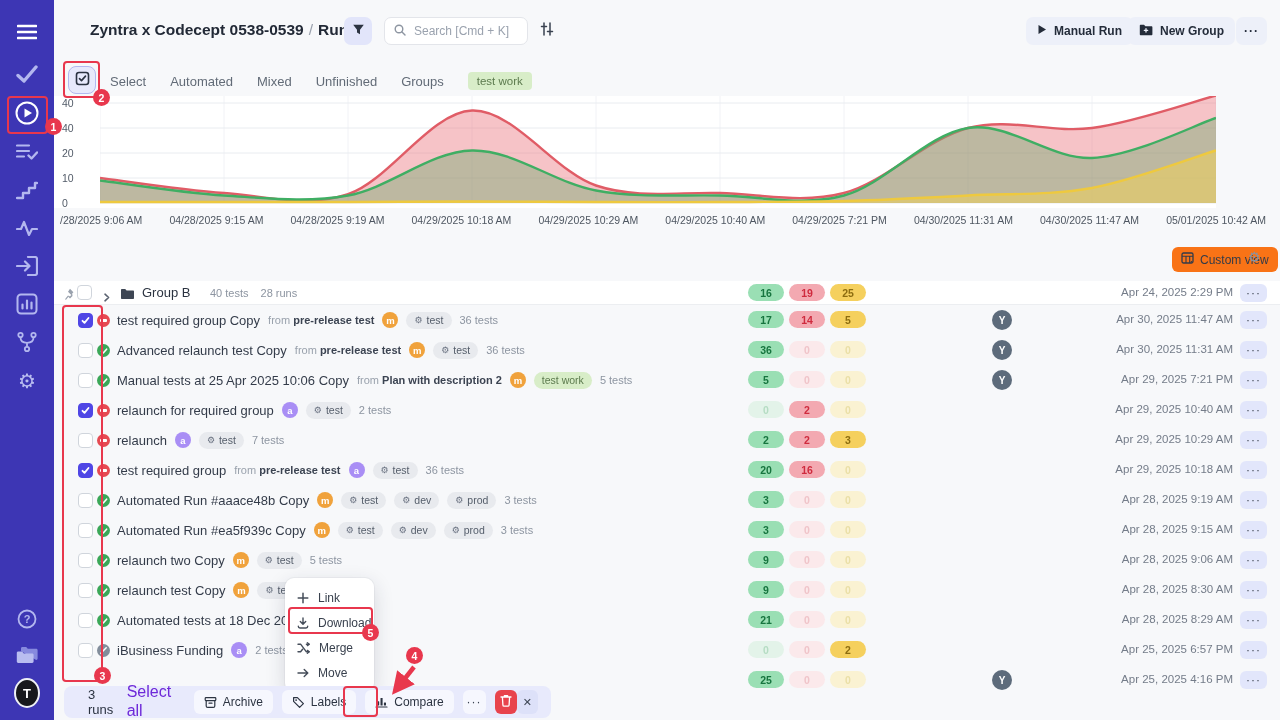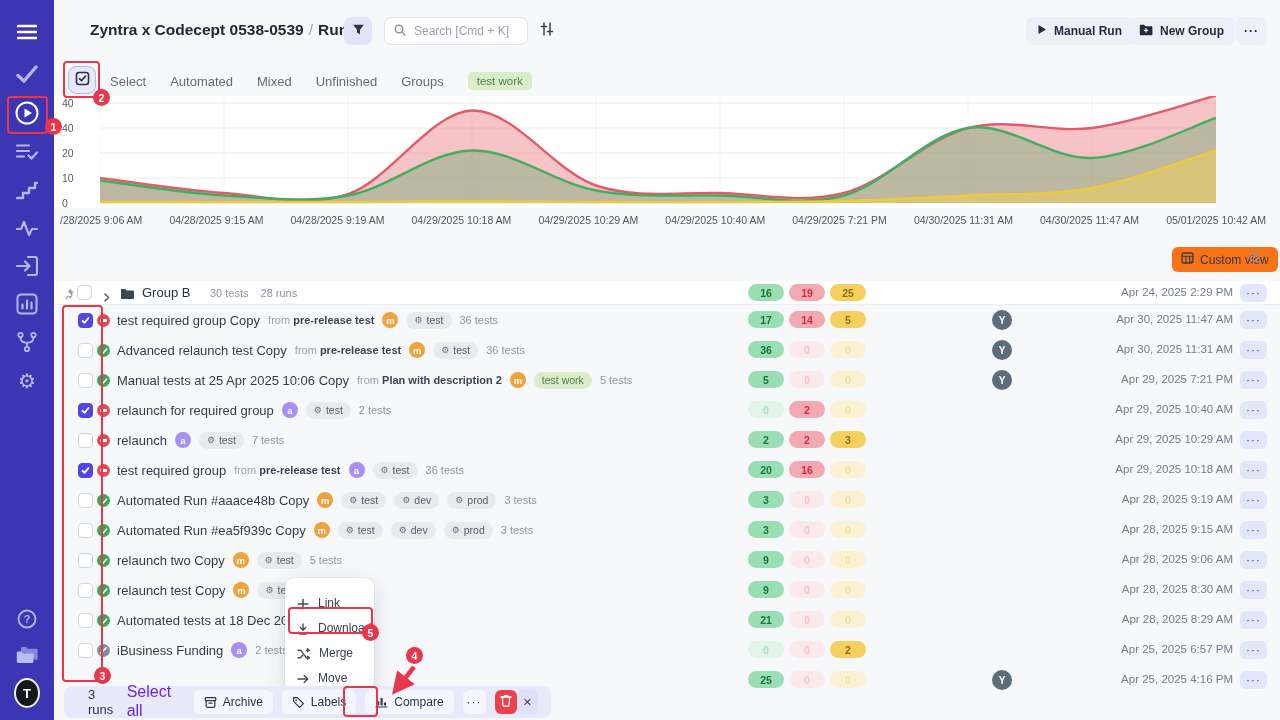--- a/index.html
+++ b/index.html
@@ -69,21 +69,21 @@
   .pill.g{background:#9adfb4;color:#17753f}.pill.g.off{background:#e3f3e9;color:#b5dcc3}
   .pill.r{background:#f3a9b1;color:#cf2b3e}.pill.r.off{background:#fbe9eb;color:#f0c4c9}
   .pill.y{background:#f5d05e;color:#8d6d10}.pill.y.off{background:#faf2d2;color:#eadfa6}
   .avatar{position:absolute;left:938px;top:5px;width:20px;height:20px;border-radius:50%;background:#5d6b7b;color:#fff;font-size:10px;font-weight:bold;display:flex;align-items:center;justify-content:center}
   .rdate{position:absolute;right:47px;top:8px;font-size:11.5px;color:#747c89}
   .group-row .rdate{top:5px}
   .rmore{position:absolute;left:1186px;top:6px;width:27px;height:18px;background:#e2e6fb;border-radius:6px;color:#3c4553;font-size:12px;display:flex;align-items:center;justify-content:center;letter-spacing:1px}
   .group-row .rmore{top:3px}
   
   .menu{position:absolute;left:231px;top:578px;width:89px;background:#fff;border-radius:9px;box-shadow:0 6px 20px rgba(30,35,60,.16),0 0 0 1px rgba(20,25,50,.04);padding:7px 0;z-index:5}
-  .menu-item{height:25px;display:flex;align-items:flex-end;gap:9px;padding:0 12px;font-size:12px;color:#39414e}
+  .menu-item{height:25px;display:flex;align-items:center;gap:9px;padding:0 12px;font-size:12px;color:#39414e}
   .menu-item svg{color:#454d5a;flex:none}
   
   .selbar{position:absolute;left:10px;top:686px;width:487px;height:32px;background:#e8eafc;border-radius:8px;display:flex;align-items:center;padding:0 13px 0 24px;box-sizing:border-box;z-index:6}
   .sel-count{font-size:13px;color:#2a3240;margin-right:9px}
   .sel-all{font-size:16px;color:#6d28d9;border-bottom:1px dashed #a4a0ec;line-height:1.15;margin-right:14px}
   .selbtn{height:24px;background:#f6f7fe;border-radius:6px;display:flex;align-items:center;gap:6px;font-size:12px;color:#2c3442;padding:0 10px;margin-right:9px;white-space:nowrap}
   .selbtn svg{color:#2c3442}
   .selmore{width:28px;height:24px;background:#f6f7fe;border-radius:6px;display:flex;align-items:center;justify-content:center;color:#3c4553;font-size:12px;letter-spacing:1px;margin-right:9px}
   .seltrash{width:27px;height:24px;background:#e8434c;border-radius:6px;display:flex;align-items:center;justify-content:center}
   .selclose{margin-left:auto;width:26px;height:24px;background:#dde1f9;border-radius:6px;color:#3c4553;display:flex;align-items:center;justify-content:center;font-size:11px}
@@ -287,21 +287,21 @@
           </svg></span>
       <span class="g-cb cb"></span>
       <span class="g-chev"><svg width="9" height="9" viewBox="0 0 9 9">
             <path d="M3 1.2 6.6 4.5 3 7.8" stroke="#5a6270" stroke-width="1.6" fill="none" stroke-linecap="round" stroke-linejoin="round"></path>
           </svg></span>
       <span class="g-folder"><svg width="15" height="12" viewBox="0 0 15 12">
             <path d="M1 2c0-.6.4-1 1-1h3.2l1.4 1.6H13c.6 0 1 .4 1 1V10c0 .6-.4 1-1 1H2c-.6 0-1-.4-1-1V2z" fill="#3e4654"></path>
           </svg></span>
       <span class="g-name">Group B</span>
       <span class="g-meta">
-        <span>30 tests</span>
+        <span>40 tests</span>
         <span>28 runs</span>
       </span>
       <span class="counts" id="group-counts">
           <span class="pill g">16</span>
           <span class="pill r">19</span>
           <span class="pill y">25</span>
         </span>
       <span class="rdate">Apr 24, 2025 2:29 PM</span>
       <span class="rmore">···</span>
     </div>

